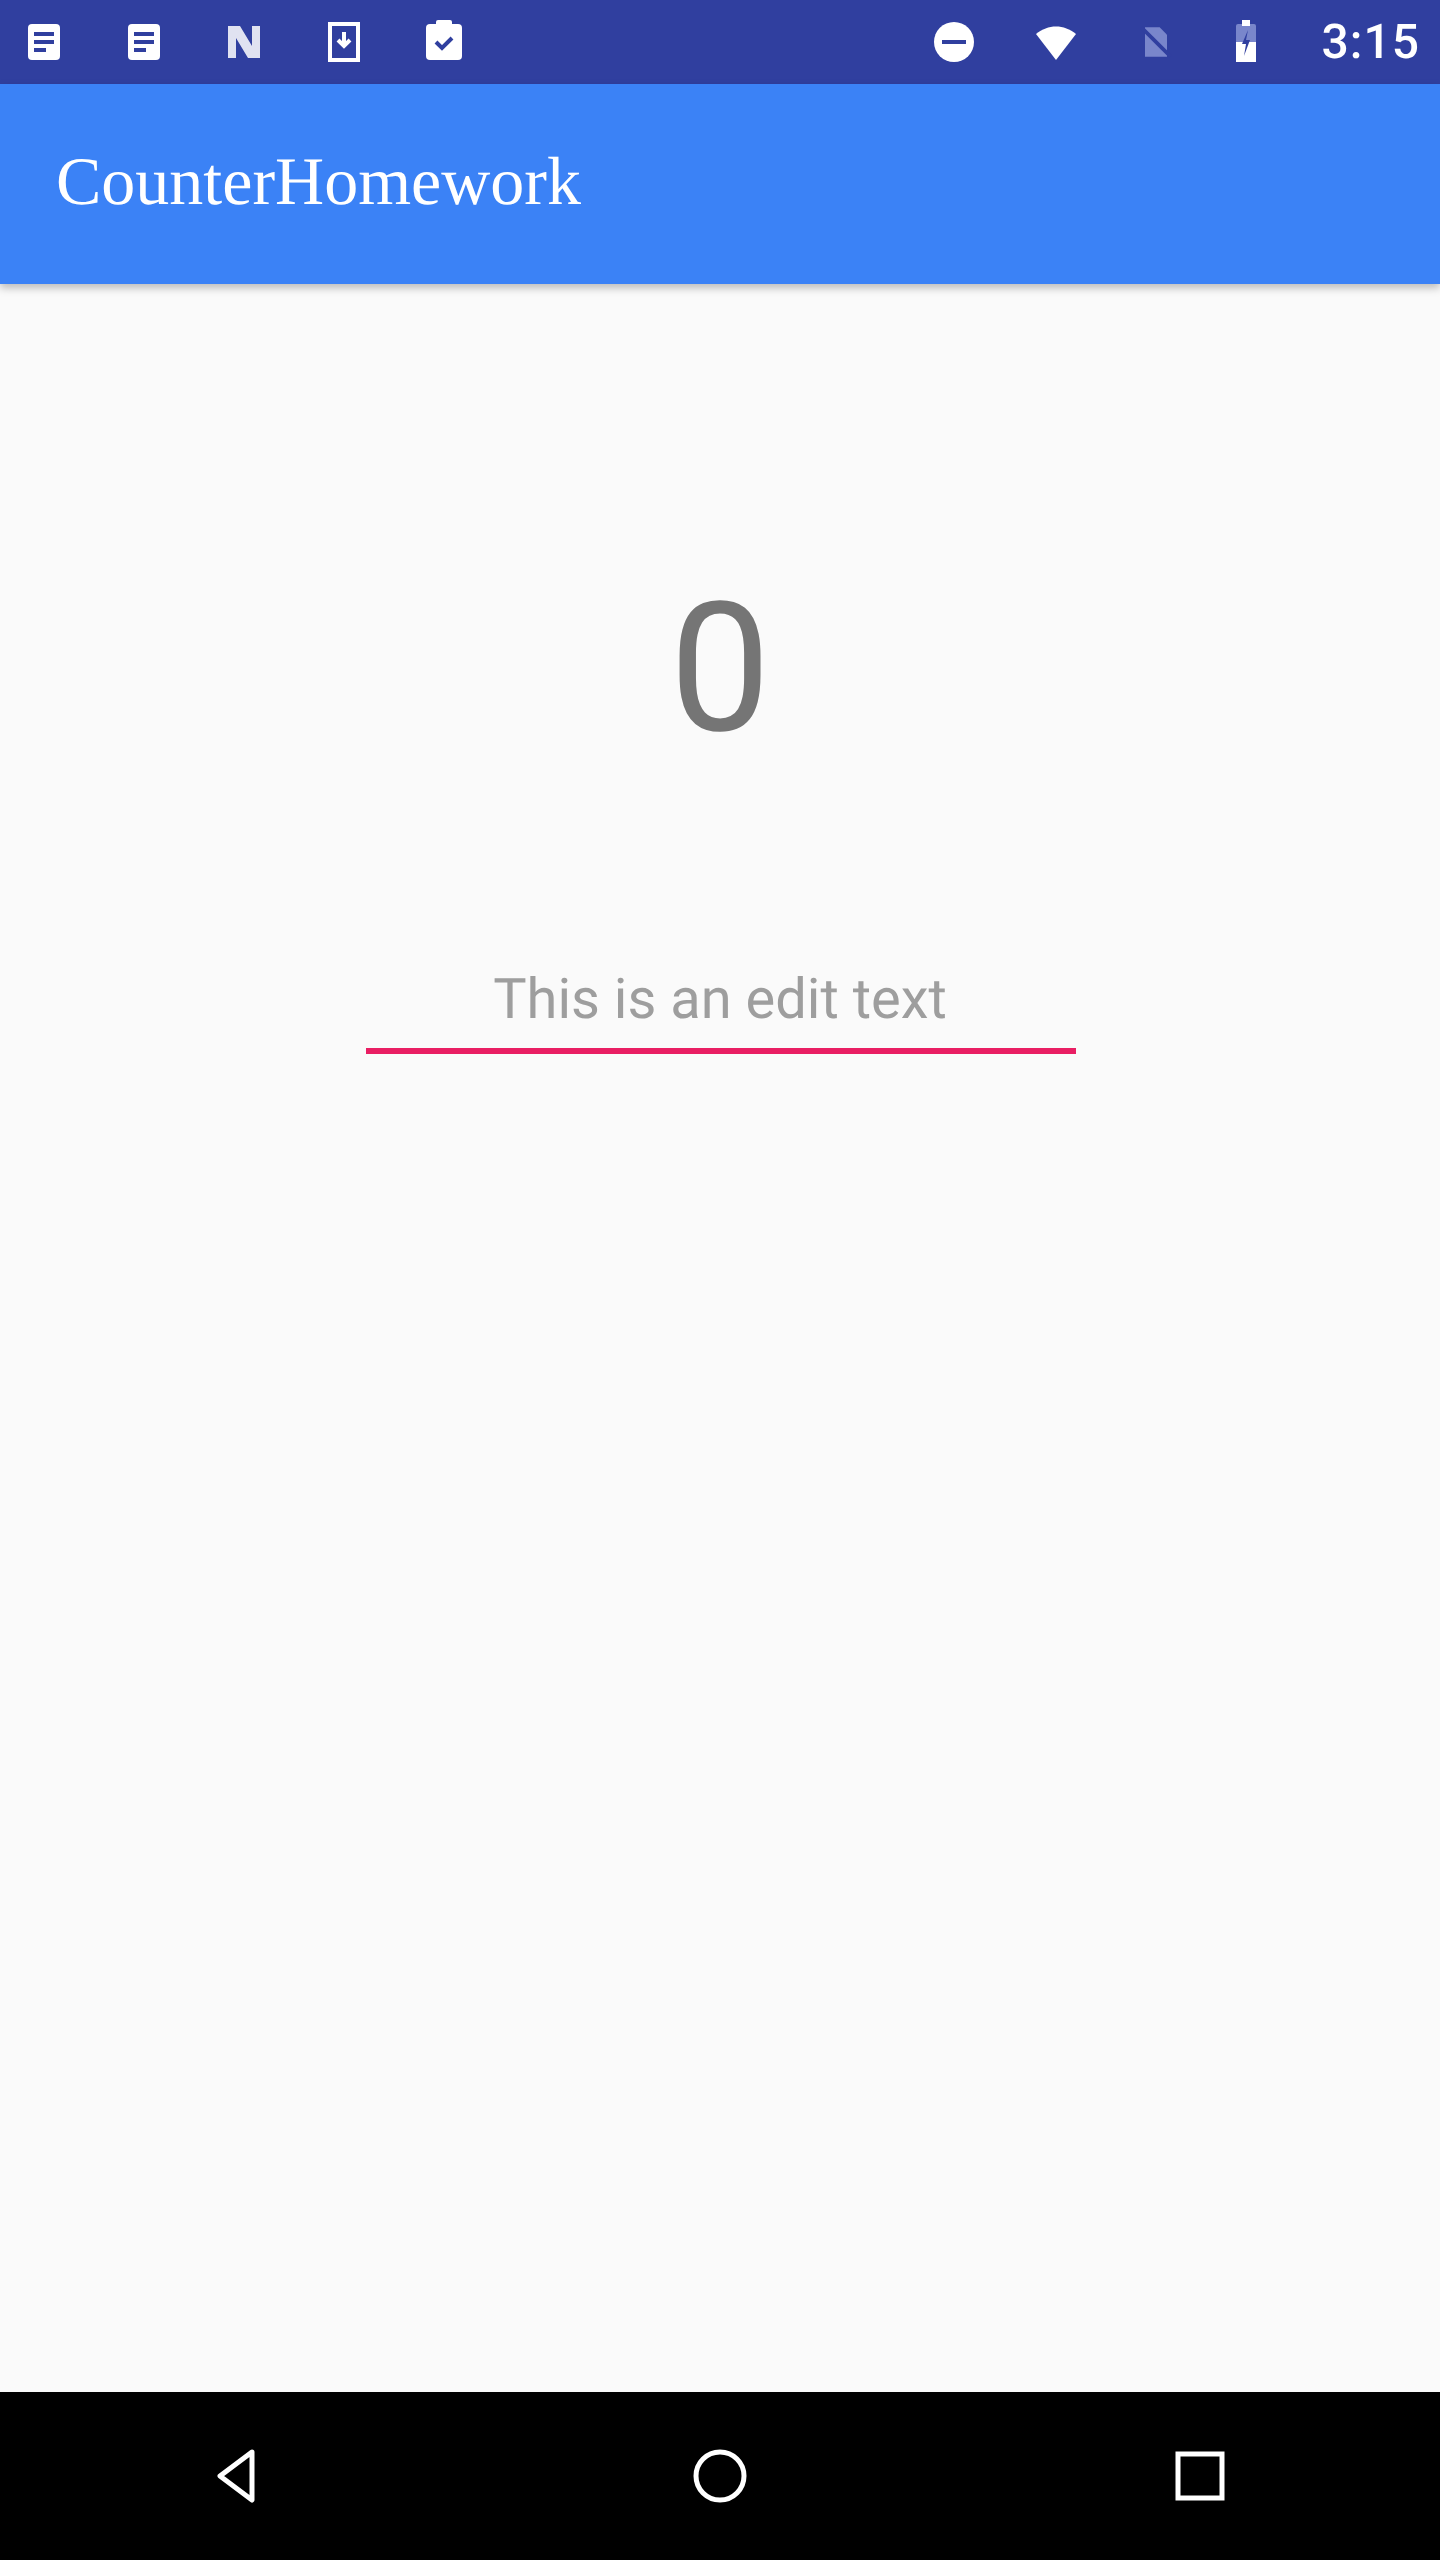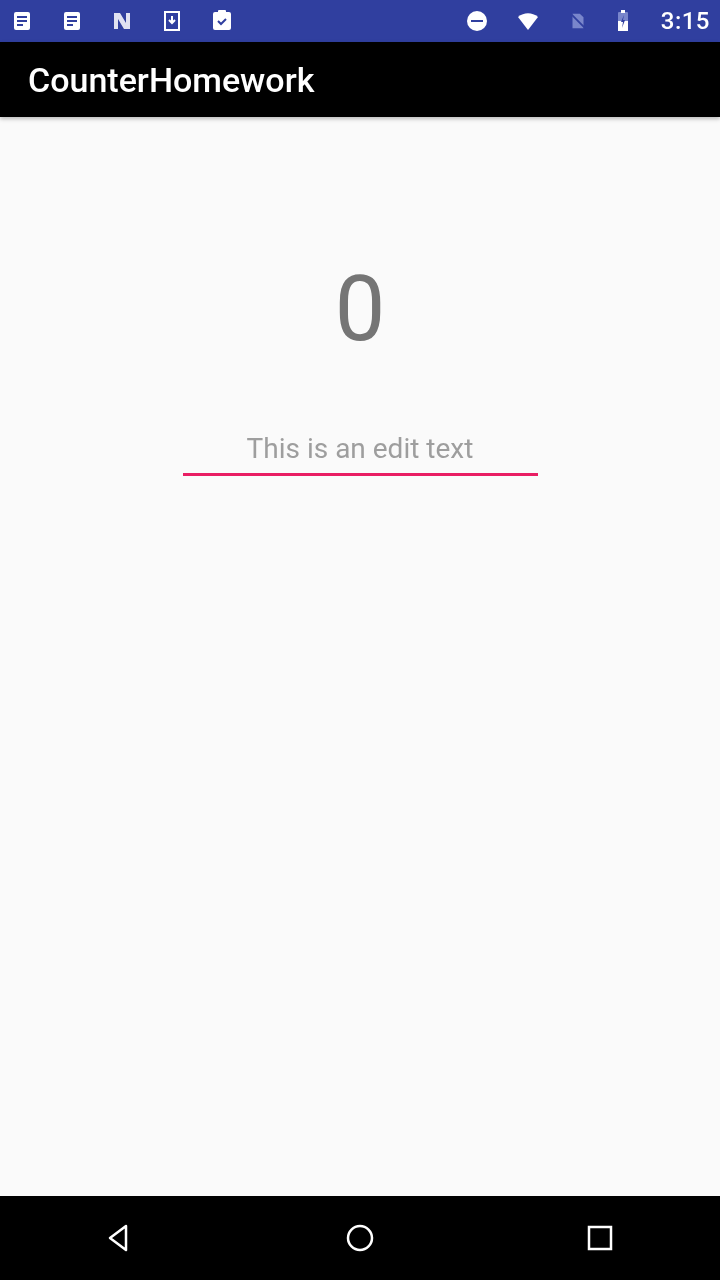--- a/index.html
+++ b/index.html
@@ -4,27 +4,27 @@
 <style>
   * { box-sizing: border-box; margin: 0; padding: 0; }
   html, body { width: 720px; height: 1280px; font-family: Roboto, "Helvetica Neue", Arial, sans-serif; background:#fafafa; }
   .screen { width:720px; height:1280px; display:flex; flex-direction:column; background:#fafafa; position:relative; }
   
   .status-bar { height:42px; background:#303f9f; display:flex; align-items:center; justify-content:space-between; padding:0 10px; color:#fff; }
   .status-left, .status-right { display:flex; align-items:center; gap:26px; }
   .status-left svg, .status-right svg { display:block; }
   .status-time { font-size:24px; font-weight:500; letter-spacing:0.5px; margin-left:4px; }
   
-  .app-bar { height:75px; background:#000000; display:flex; align-items:center; padding:0 28px; box-shadow:0 2px 4px rgba(0,0,0,0.25);}
+  .app-bar { height:100px; background:#3b82f6; display:flex; align-items:center; padding:0 28px; box-shadow:0 2px 4px rgba(0,0,0,0.25);font-family:Liberation Serif, serif;}
   .app-bar-title { color:#fff; font-size:34px; font-weight:500; }
   
   .content { flex:1; display:flex; flex-direction:column; align-items:center; padding-top:140px; }
   .counter-value { font-size:90px; color:#757575; font-weight:400; }
   .count-button { margin-top:55px; background:#d6d6d6; border:none; padding:18px 30px; font-size:26px; font-weight:500; letter-spacing:1px; color:#212121; box-shadow:0 2px 3px rgba(0,0,0,0.25); cursor:pointer; font-family:inherit;}
-  .edit-wrap { margin-top:64px; width:355px; position:relative; }
+  .edit-wrap { margin-top:90px; width:355px; position:relative; }
   .edit-input { width:100%; border:none; border-bottom:3px solid #e91e63; background:transparent; font-size:28px; color:#424242; text-align:center; padding:6px 4px 8px; outline:none; font-family:inherit; }
   .edit-input::placeholder { color:#9e9e9e; }
   @keyframes blink { 50% { opacity:0; } }
   
   .nav-bar { height:84px; background:#000; display:flex; align-items:center; justify-content:space-around; }
   .nav-btn { width:60px; height:60px; display:flex; align-items:center; justify-content:center; cursor:pointer;}
   .nav-btn svg { display:block; }
 </style>
 </head>
 <body>

